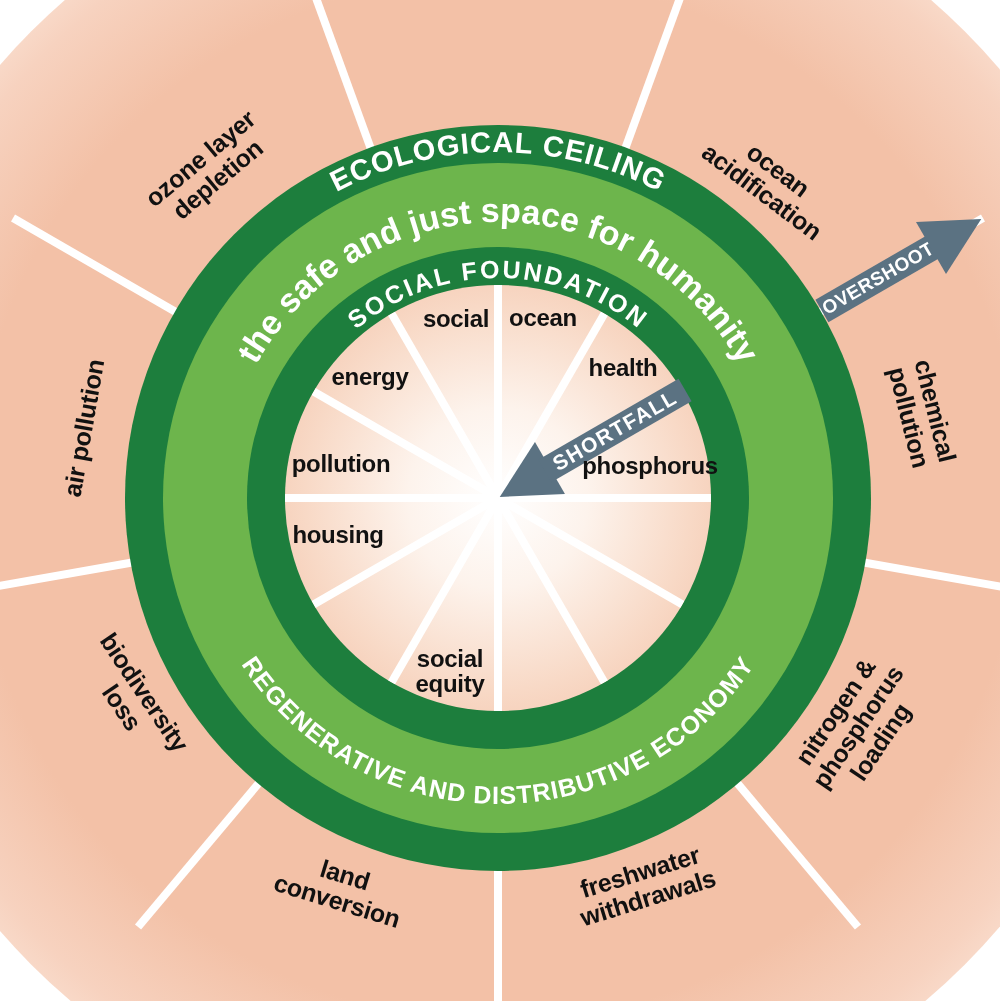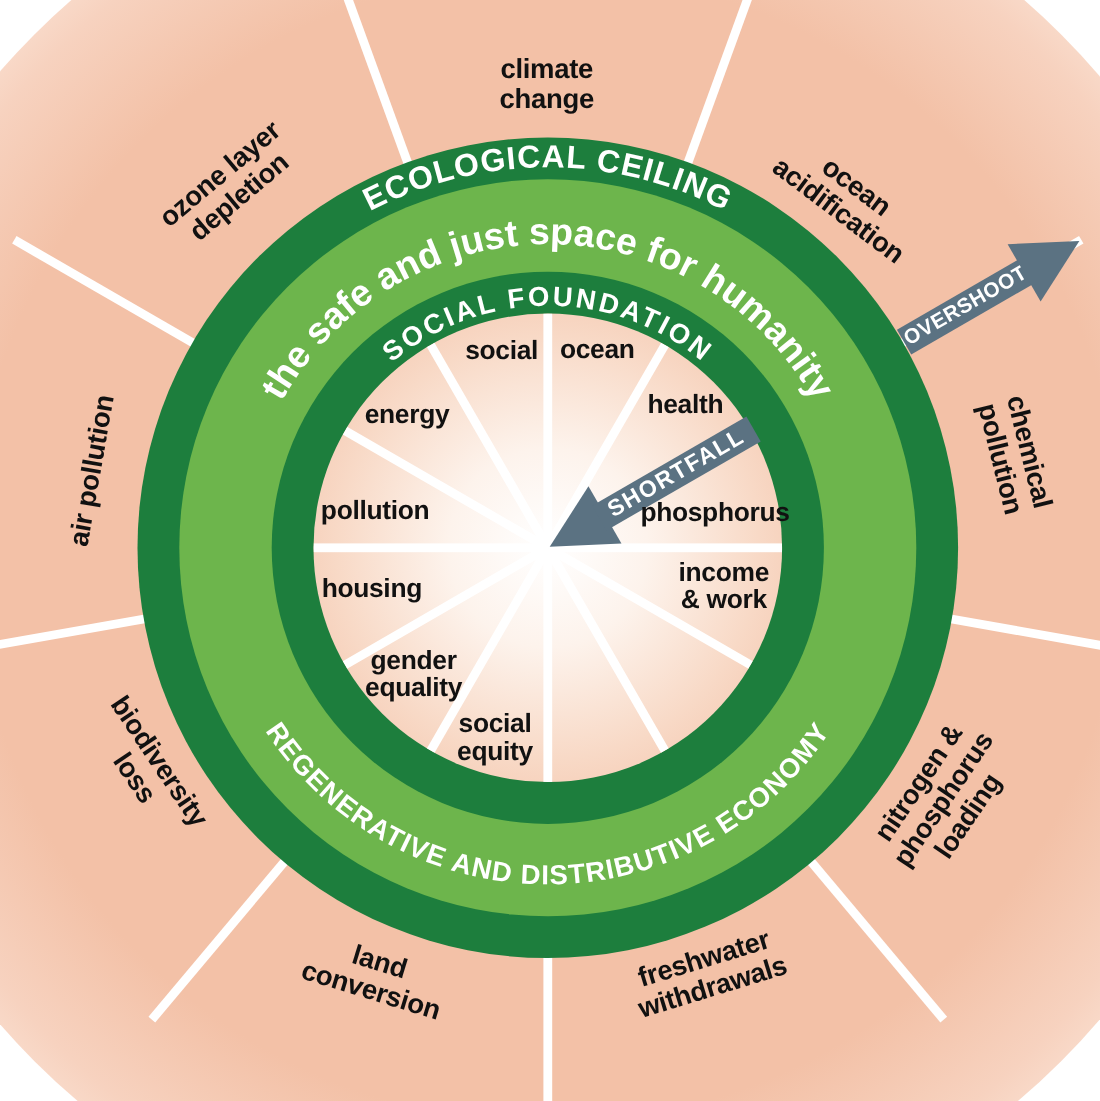--- a/index.html
+++ b/index.html
@@ -122,32 +122,26 @@
     </text>
     <text class="t-regen">
       <textPath href="#p-regen" startOffset="50%">REGENERATIVE AND DISTRIBUTIVE ECONOMY</textPath>
     </text>
   </svg>
 
   <div class="ilabel" style="left:456px; top:319px">social</div>
   <div class="ilabel" style="left:543px; top:318px">ocean</div>
   <div class="ilabel" style="left:623px; top:368px">health</div>
   <div class="ilabel" style="left:650px; top:466px">phosphorus</div>
-  <div class="ilabel" style="left:658px; top:533px">income
-&amp; work</div>
   <div class="ilabel" style="left:450px; top:671px">social
 equity</div>
-  <div class="ilabel" style="left:376px; top:613px">gender
-equality</div>
   <div class="ilabel" style="left:338px; top:535px">housing</div>
   <div class="ilabel" style="left:341px; top:464px">pollution</div>
   <div class="ilabel" style="left:370px; top:377px">energy</div>
 
-  <div class="olabel" style="left:497px; top:77px;  --r:0deg">climate
-change</div>
   <div class="olabel" style="left:770px; top:181px; --r:37deg">ocean
 acidification</div>
   <div class="olabel" style="left:922px; top:414px; --r:76deg">chemical
 pollution</div>
   <div class="olabel" style="left:858px; top:727px; --r:-56deg">nitrogen &amp;
 phosphorus loading</div>
   <div class="olabel" style="left:644px; top:885px; --r:-17deg">freshwater
 withdrawals</div>
   <div class="olabel" style="left:341px; top:888px; --r:17deg">land
 conversion</div>

